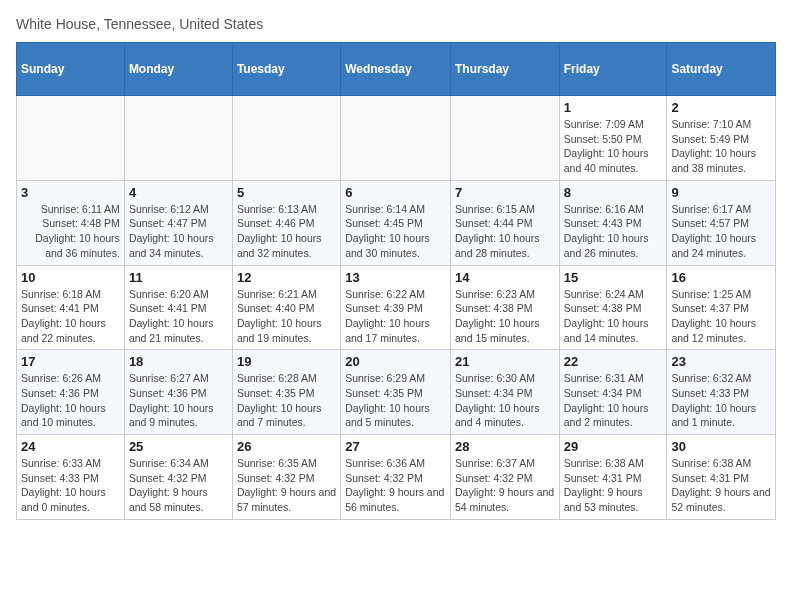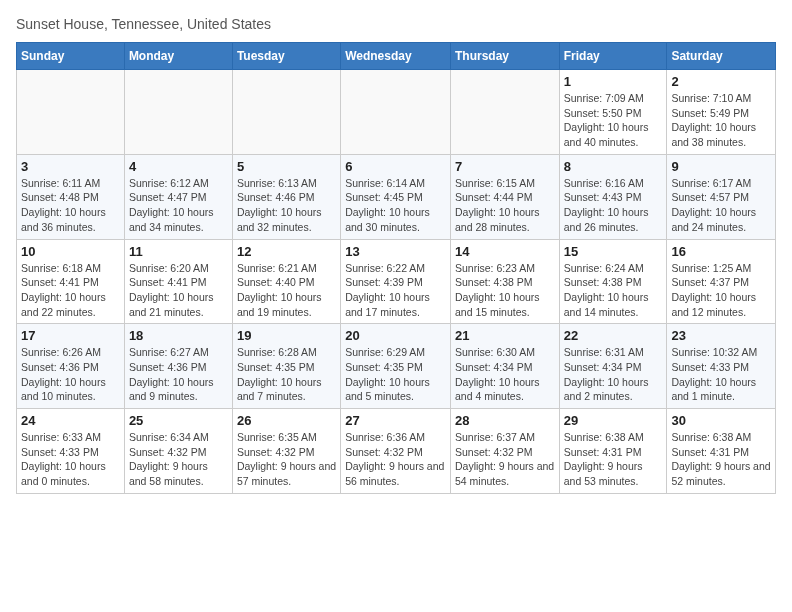--- a/index.html
+++ b/index.html
@@ -44,21 +44,21 @@
       color: #555;
     }
     table {
       width: 100%;
       border-collapse: collapse;
       font-size: 11px;
     }
     thead tr th {
       background-color: #3a7abf;
       color: #fff;
-      padding: 6px 4px;
+      padding: 19px 4px;
       text-align: left;
       font-size: 12px;
       border: 1px solid #2a6aaf;
     }
     tbody tr td {
       border: 1px solid #ccc;
       vertical-align: top;
       padding: 4px;
       width: 113px;
       min-height: 80px;
@@ -84,21 +84,21 @@
     }
     td.empty-cell {
       background: #f9f9f9;
     }
   </style>
 </head>
 <body>
 
 <div class="header">
   <div class="title-block">
-    <div class="location">Sunset House, Tennessee, United States</div>
+    <div class="location">White House, Tennessee, United States</div>
   </div>
 </div>
 
 <table>
   <thead>
     <tr id="header-row">
         <th>Sunday</th>
         <th>Monday</th>
         <th>Tuesday</th>
         <th>Wednesday</th>
@@ -123,21 +123,21 @@
         <td>
           <span class="day-number">2</span>
           <div class="day-info" style="white-space: pre-line;">Sunrise: 7:10 AM
 Sunset: 5:49 PM
 Daylight: 10 hours and 38 minutes.</div>
         </td>
       </tr>
       <tr>
         <td>
           <span class="day-number">3</span>
-          <div class="day-info" style="white-space: pre-line;">Sunrise: 6:11 AM
+          <div class="day-info" style="white-space: pre-line; text-align: right;">Sunrise: 6:11 AM
 Sunset: 4:48 PM
 Daylight: 10 hours and 36 minutes.</div>
         </td>
         <td>
           <span class="day-number">4</span>
           <div class="day-info" style="white-space: pre-line;">Sunrise: 6:12 AM
 Sunset: 4:47 PM
 Daylight: 10 hours and 34 minutes.</div>
         </td>
         <td>
@@ -247,21 +247,21 @@
 Daylight: 10 hours and 4 minutes.</div>
         </td>
         <td>
           <span class="day-number">22</span>
           <div class="day-info" style="white-space: pre-line;">Sunrise: 6:31 AM
 Sunset: 4:34 PM
 Daylight: 10 hours and 2 minutes.</div>
         </td>
         <td>
           <span class="day-number">23</span>
-          <div class="day-info" style="white-space: pre-line;">Sunrise: 10:32 AM
+          <div class="day-info" style="white-space: pre-line;">Sunrise: 6:32 AM
 Sunset: 4:33 PM
 Daylight: 10 hours and 1 minute.</div>
         </td>
       </tr>
       <tr>
         <td>
           <span class="day-number">24</span>
           <div class="day-info" style="white-space: pre-line;">Sunrise: 6:33 AM
 Sunset: 4:33 PM
 Daylight: 10 hours and 0 minutes.</div>

